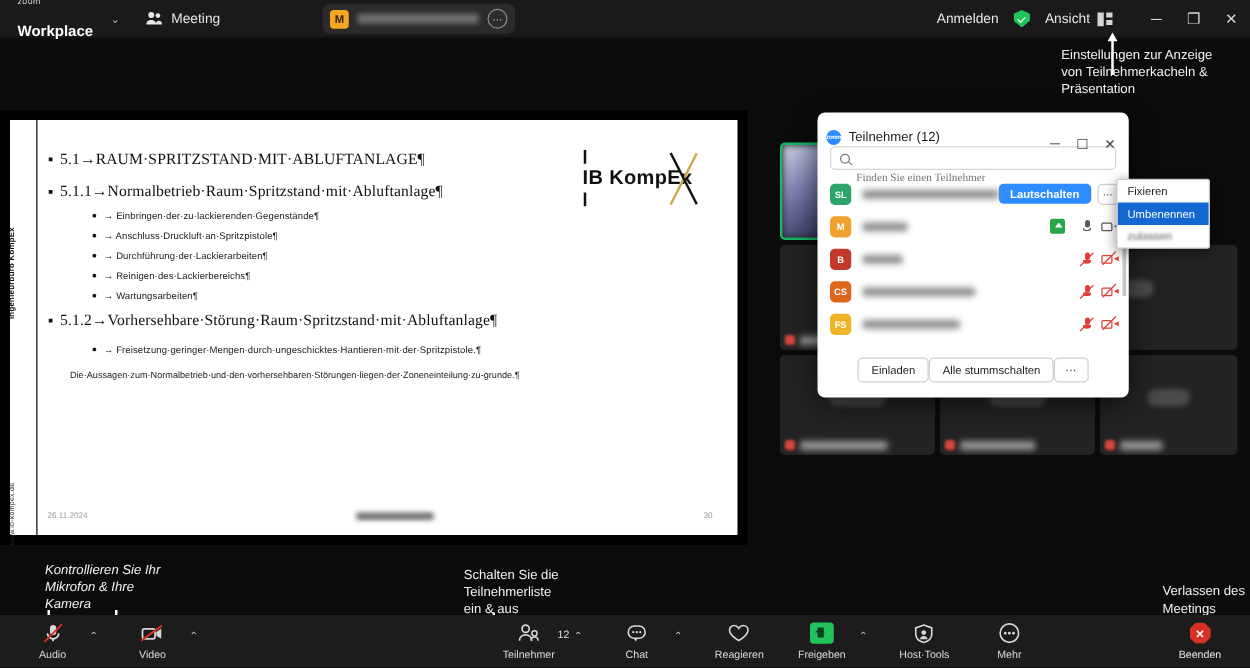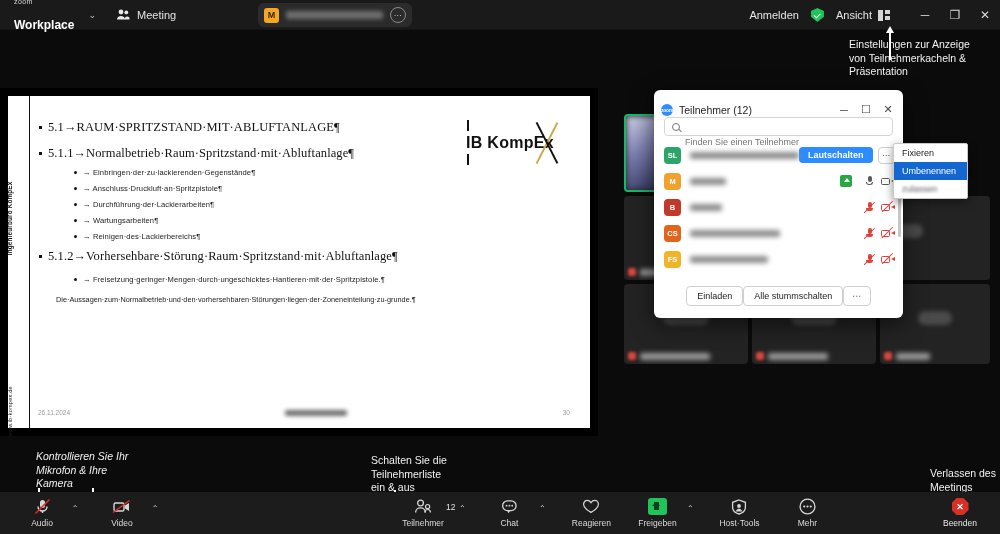--- a/index.html
+++ b/index.html
@@ -146,35 +146,35 @@
     width:46px; height:14px; background:#4a4a4a; border-radius:7px; filter:blur(2px);
   }
   .tile .cam { position:absolute; inset:0; background:linear-gradient(150deg,#cfd3e8 0%,#7c7fb0 45%,#2c2f56 100%); filter:blur(3px); }
 
   
   .dlg {
     position:absolute; left:654px; top:90px; width:249px; height:228px;
     background:#fff; border-radius:6px; box-shadow:0 6px 22px rgba(0,0,0,.6);
     overflow:visible;
   }
-  .dlg-head { height:25px; display:flex; align-items:center; padding:14px 4px 0 7px; }
+  .dlg-head { height:25px; display:flex; align-items:flex-start; padding:14px 4px 0 7px; }
   .dlg-zicon {
     width:12px; height:12px; border-radius:50%; background:#2d8cff; margin-right:6px;
     display:flex; align-items:center; justify-content:center; color:#fff; font-size:5px;
     font-weight:bold; letter-spacing:-.2px;
   }
   .dlg-title { font-size:10.5px; color:#1c1c1c; flex:1; }
   .dlg-wbtn { width:22px; height:22px; display:flex; align-items:center; justify-content:center; color:#444; font-size:11px; }
   .search {
     margin:2px 10px 0 10px; height:19px; border:1px solid #d5d5d5; border-radius:4px;
     display:flex; align-items:center; padding:0 7px; gap:5px;
   }
   .search input {
     border:none; outline:none; font-size:9px; color:#6d6d6d;
-    font-family:Liberation Sans, sans-serif; width:100%; background:transparent;margin-top:30px;
+    font-family:Liberation Serif, serif; width:100%; background:transparent;margin-top:30px;
   }
   .mag { width:8px; height:8px; border:1.2px solid #777; border-radius:50%; position:relative; flex:0 0 auto; }
   .mag::after { content:""; position:absolute; right:-3px; bottom:-2px; width:4px; height:1.2px; background:#777; transform:rotate(45deg); }
 
   .plist { position:absolute; left:0; top:52px; right:0; height:128px; overflow:hidden; }
   .prow { height:26px; display:flex; align-items:center; padding:0 8px 0 10px; position:relative; }
   .pav {
     width:17px; height:17px; border-radius:4px; color:#fff; font-size:7.5px;
     font-weight:bold; display:flex; align-items:center; justify-content:center; flex:0 0 auto;
   }
@@ -326,22 +326,22 @@
           <li>5.1→RAUM·SPRITZSTAND·MIT·ABLUFTANLAGE¶</li>
         </ul>
         <ul class="l1" style="margin-top:0;">
           <li>5.1.1→Normalbetrieb·Raum·Spritzstand·mit·Abluftanlage¶</li>
         </ul>
 
         <ul class="l2">
           <li>→ Einbringen·der·zu·lackierenden·Gegenstände¶</li>
           <li>→ Anschluss·Druckluft·an·Spritzpistole¶</li>
           <li>→ Durchführung·der·Lackierarbeiten¶</li>
+          <li>→ Reinigen·des·Lackierbereichs¶</li>
           <li>→ Wartungsarbeiten¶</li>
-          <li>→ Reinigen·des·Lackierbereichs¶</li>
         </ul>
 
         <ul class="l1" style="margin-top:6px;">
           <li>5.1.2→Vorhersehbare·Störung·Raum·Spritzstand·mit·Abluftanlage¶</li>
         </ul>
 
         <ul class="l2" style="margin-top:0;">
           <li>→ Freisetzung·geringer·Mengen·durch·ungeschicktes·Hantieren·mit·der·Spritzpistole.¶</li>
         </ul>
 

